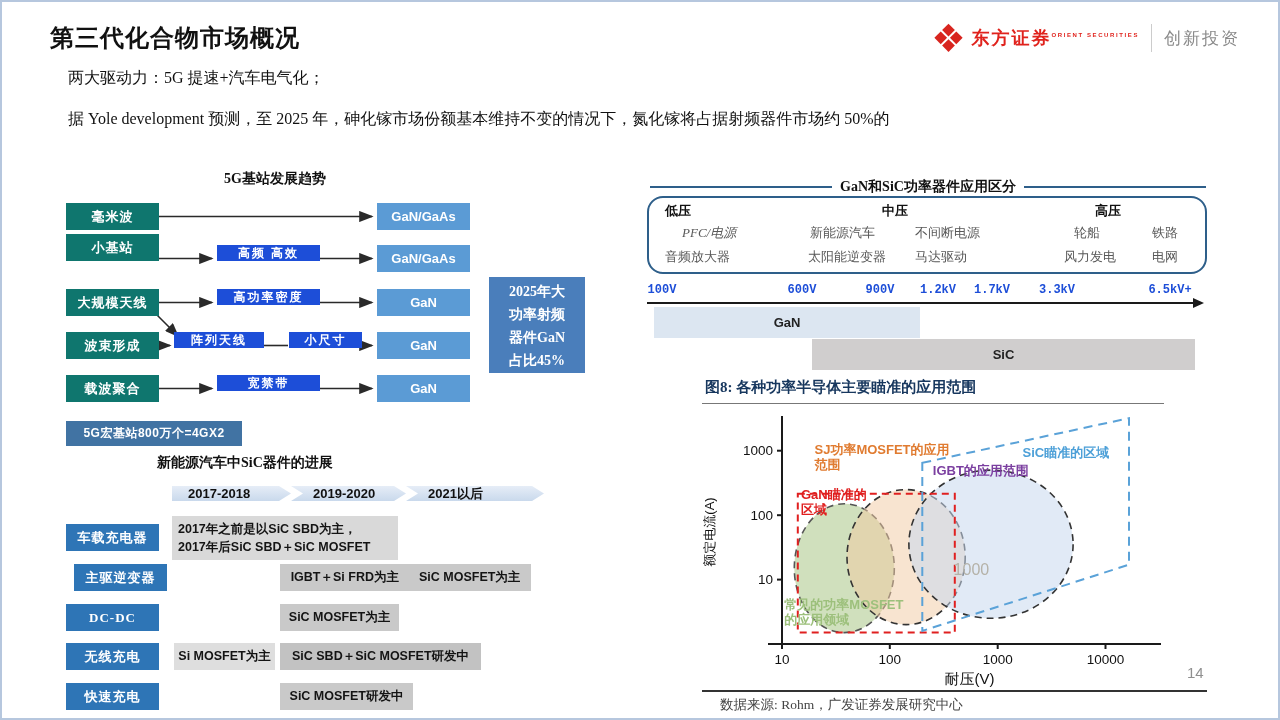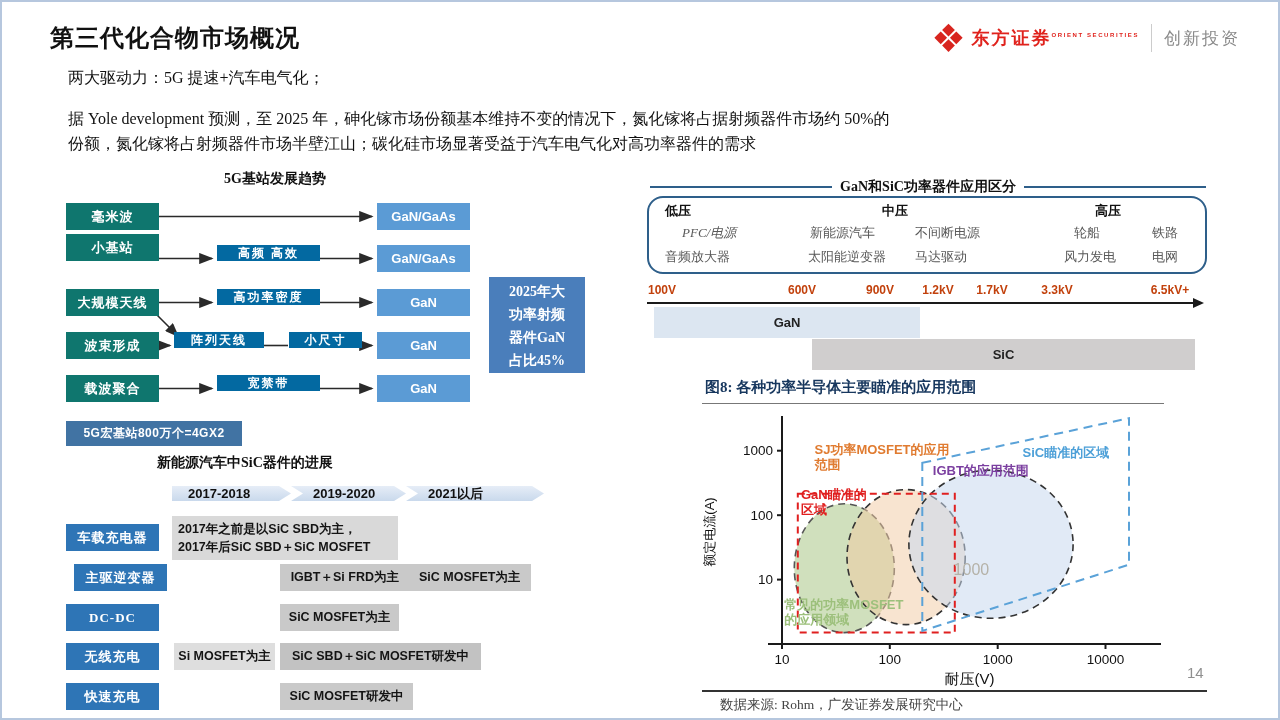--- a/index.html
+++ b/index.html
@@ -22,21 +22,21 @@
   .brand-divider{width:1px;height:28px;background:#cccccc;}
   .brand-division{font-size:17px;color:#8a8a8a;letter-spacing:2px;}
 
   
   .sec-title{font-size:14px;font-weight:bold;}
 
   
   .bx{position:absolute;display:flex;align-items:center;justify-content:center;
       font-weight:bold;box-sizing:border-box;}
   .bx-left{width:93px;height:27px;background:#0f766e;color:#fff;font-size:13px;letter-spacing:1px;}
-  .bx-mid{background:#0369a1;color:#fff;font-size:12px;height:16px;letter-spacing:2px;}
+  .bx-mid{background:#1d4ed8;color:#fff;font-size:12px;height:16px;letter-spacing:2px;}
   .bx-right{width:93px;height:27px;background:#5b9bd5;color:#fff;font-size:13px;font-family:"Liberation Sans",sans-serif;}
   .callout{left:487px;top:275px;width:96px;height:96px;background:#4a7ebb;color:#fff;
            font-size:14px;font-weight:bold;text-align:center;line-height:23px;padding-top:3px;box-sizing:border-box;}
   .fnote{height:25px;background:#4173a3;color:#fff;font-size:12px;font-weight:bold;
          display:flex;align-items:center;justify-content:center;font-family:"Liberation Sans",sans-serif;letter-spacing:.5px;}
 
   
   .chev{position:absolute;height:15px;display:flex;align-items:center;
         background:linear-gradient(#e6edf7,#c9d9ec);color:#111;font-weight:bold;
         font-size:13px;font-family:"Liberation Sans",sans-serif;box-sizing:border-box;}
@@ -49,21 +49,21 @@
         font-family:"Liberation Sans",sans-serif;font-weight:bold;box-sizing:border-box;}
 
   
   .ptable-head{left:648px;top:176px;width:556px;display:flex;align-items:center;gap:8px;}
   .ptable-head .rule{flex:1;border-top:2px solid #2e5f8a;height:0;}
   .ptable-box{left:645px;top:194px;width:560px;height:78px;border:2px solid #2e5f8a;border-radius:16px;box-sizing:border-box;}
   .pt-h{position:absolute;font-size:13px;font-weight:bold;color:#111;}
   .pt-i{position:absolute;font-size:13px;color:#595959;}
 
   .vlabel{position:absolute;top:281px;transform:translateX(-50%);font-size:12px;font-weight:bold;
-          font-family:Liberation Sans, sans-serif;color:#c2410c;}
+          font-family:Liberation Mono, monospace;color:#1d4ed8;}
   .axis-line{left:645px;top:300px;width:548px;height:2px;background:#1a1a1a;}
   .axis-arrow{left:1191px;top:296px;width:0;height:0;border-left:11px solid #1a1a1a;
               border-top:5px solid transparent;border-bottom:5px solid transparent;}
   .band{position:absolute;display:flex;align-items:center;justify-content:center;
         font-weight:bold;font-size:13px;color:#222;font-family:"Liberation Sans",sans-serif;}
 
   
   .fig8-title{left:703px;top:376px;font-size:15px;font-weight:bold;color:#17375e;}
   .fig8-rule{left:700px;top:401px;width:462px;height:1px;background:#777;}
   .src-rule{left:700px;top:688px;width:505px;height:2px;background:#333;}
@@ -88,21 +88,20 @@
       <span class="brand-cn">东方证券</span>
       <span class="brand-en">ORIENT SECURITIES</span>
     </div>
     <div class="brand-divider"></div>
     <div class="brand-division">创新投资</div>
   </div>
 
   <div class="abs drivers">两大驱动力：5G 提速+汽车电气化；</div>
   <div class="abs para">
     <div>据 Yole development 预测，至 2025 年，砷化镓市场份额基本维持不变的情况下，氮化镓将占据射频器件市场约 50%的</div>
-    <div>份额，氮化镓将占射频器件市场半壁江山；碳化硅市场显著受益于汽车电气化对高功率器件的需求</div>
   </div>
 
   <div class="abs sec-title" style="left:203px;top:168px;width:140px;text-align:center;">5G基站发展趋势</div>
 
   <svg class="abs" style="left:40px;top:170px;" width="560" height="300">
     <defs>
       <marker id="ah" markerWidth="9" markerHeight="7" refX="8" refY="3.5" orient="auto">
         <path d="M0,0 L9,3.5 L0,7 Z" fill="#2a2a2a"></path>
       </marker>
     </defs>

